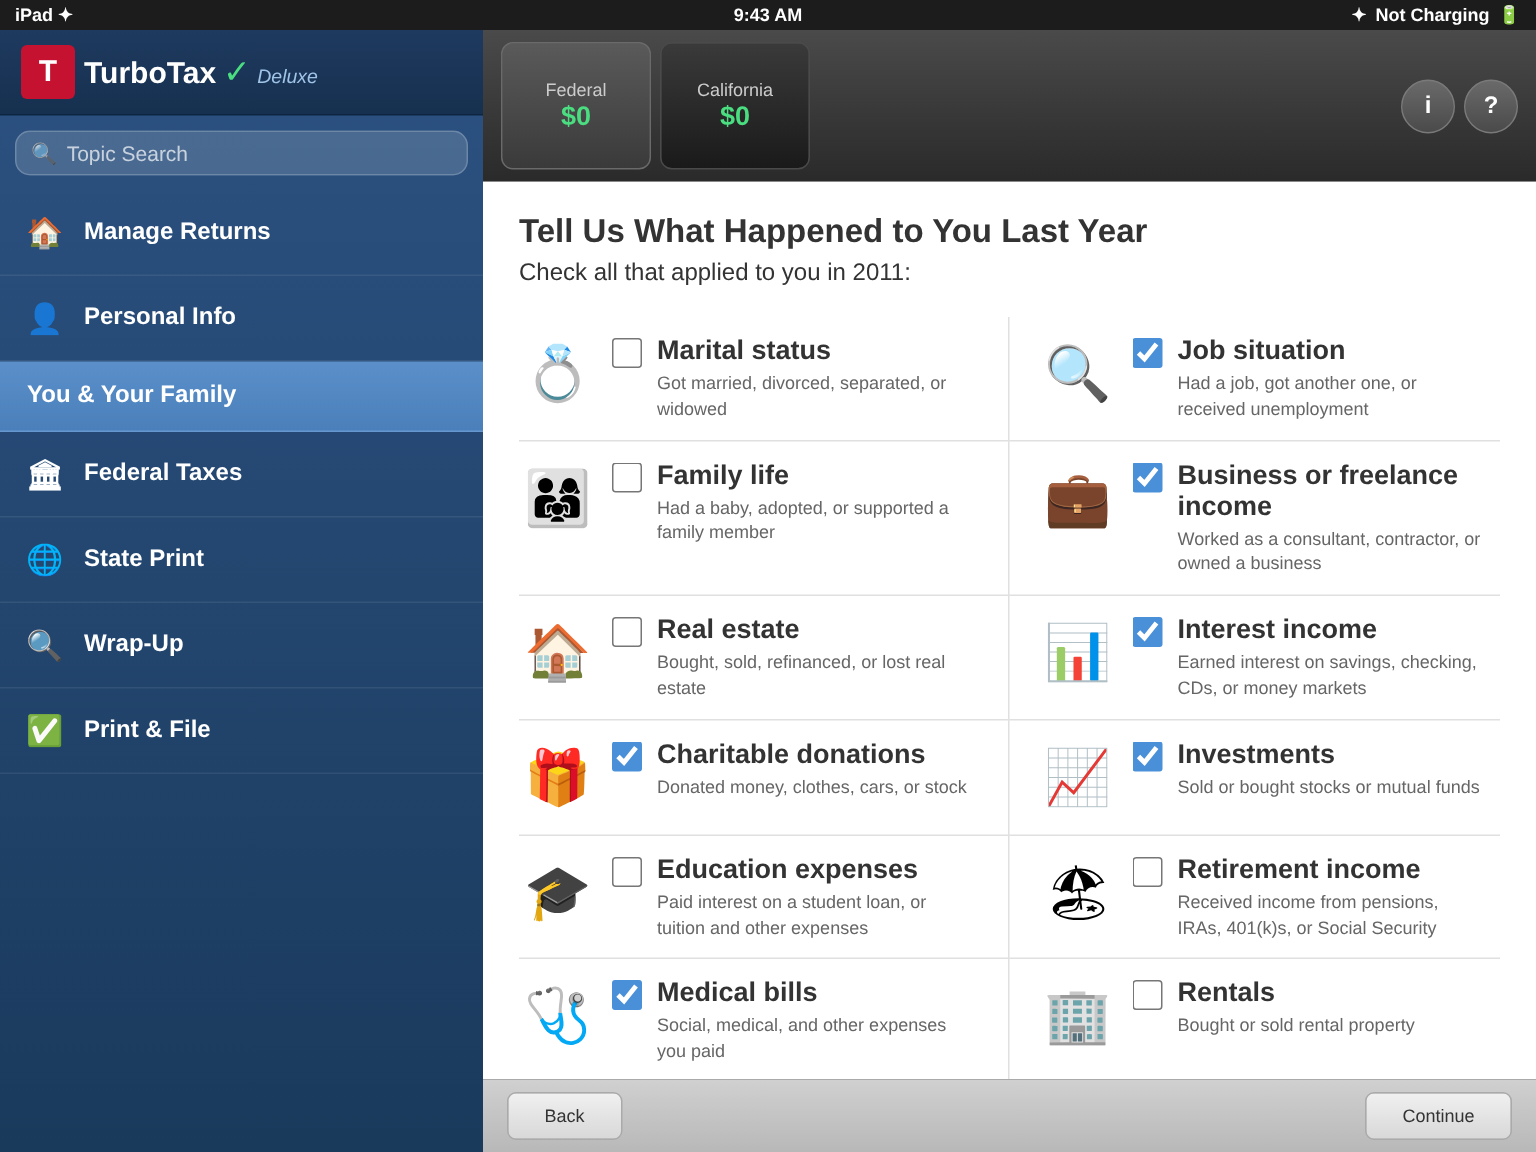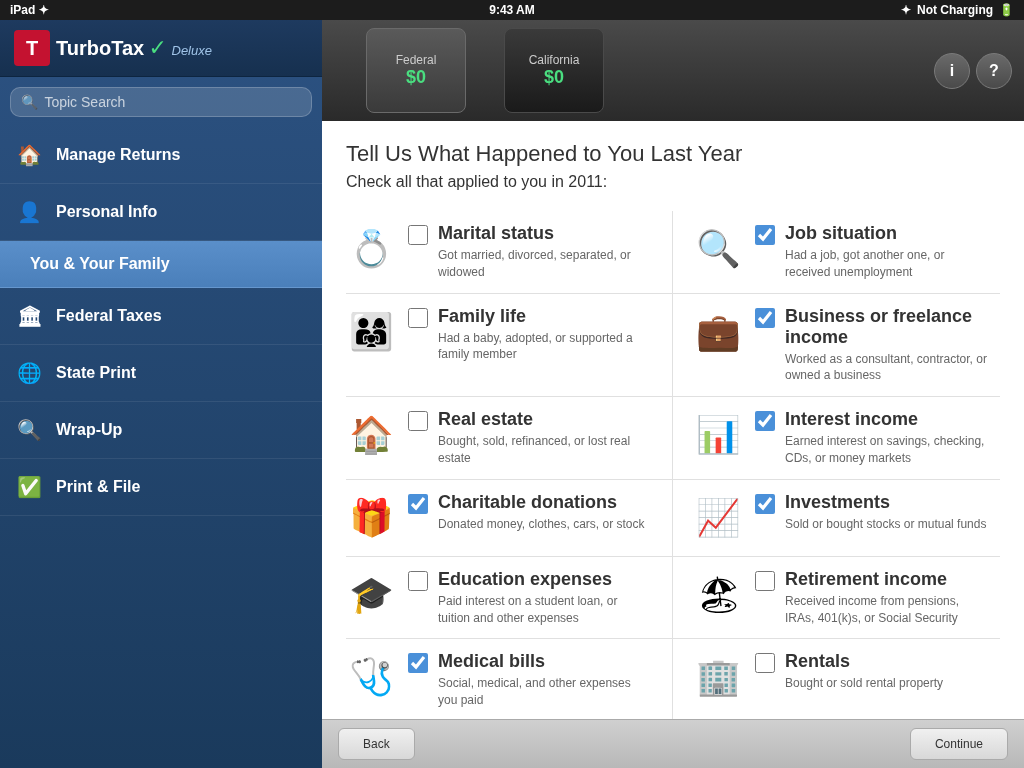--- a/index.html
+++ b/index.html
@@ -113,21 +113,21 @@
       padding: 14px 16px;
       color: white;
       font-size: 16px;
       font-weight: 600;
       cursor: pointer;
       border-bottom: 1px solid rgba(255,255,255,0.08);
     }
 
     .nav-item.sub-active {
       background: linear-gradient(180deg, #5a8fca 0%, #4a7fba 100%);
-      padding-left: 30px;
+      padding-left: 18px;
     }
 
     .nav-icon {
       width: 28px;
       height: 28px;
       display: flex;
       align-items: center;
       justify-content: center;
       font-size: 20px;
       flex-shrink: 0;
@@ -151,21 +151,20 @@
     }
 
     .tax-tab {
       display: flex;
       flex-direction: column;
       align-items: center;
       padding: 24px 20px;
       border-radius: 8px;
       cursor: pointer;
       min-width: 100px;
-      margin-left: 32px;
     }
 
     .tax-tab.federal {
       background: linear-gradient(180deg, #5a5a5a 0%, #3a3a3a 100%);
       border: 1px solid #6a6a6a;
     }
 
     .tax-tab.california {
       background: linear-gradient(180deg, #3a3a3a 0%, #1a1a1a 100%);
       border: 1px solid #4a4a4a;
@@ -194,21 +193,21 @@
     
     .content-area {
       flex: 1;
       background: white;
       padding: 20px 24px;
       overflow-y: auto;
     }
 
     .page-title {
       font-size: 22px;
-      font-weight: 400;
+      font-weight: 700;
       color: #333;
       margin-bottom: 6px;
     }
 
     .page-subtitle {
       font-size: 16px;
       color: #333;
       margin-bottom: 20px;
     }
 

